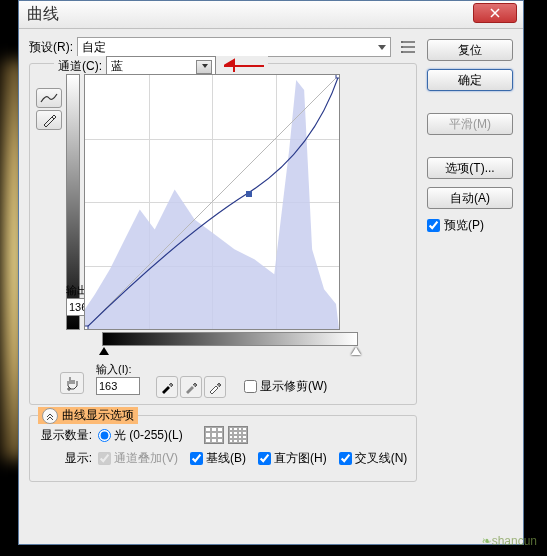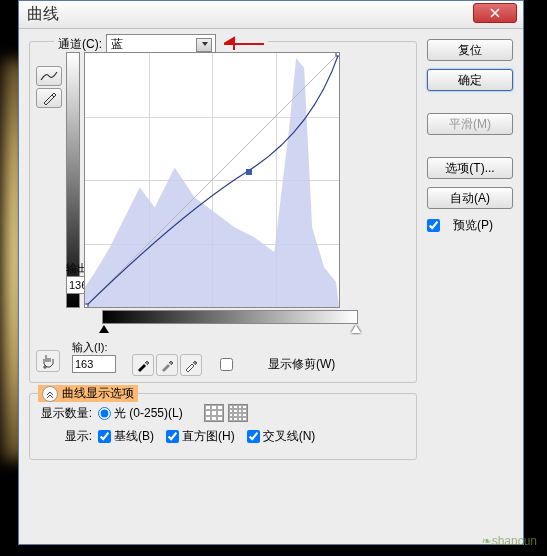--- a/index.html
+++ b/index.html
@@ -34,43 +34,43 @@
 .grid-line-v { width: 1px; height: 100%; top: 0; }
 .grid-line-h { height: 1px; width: 100%; left: 0; }
 .histogram { position: absolute; left: 0; bottom: 0; width: 100%; height: 100%; }
 .curve-svg { position: absolute; left: 0; top: 0; width: 100%; height: 100%; pointer-events: none; }
 .curve-point { position: absolute; width: 6px; height: 6px; border: 1px solid #3a5aaa; background: #3a5aaa; transform: translate(-3px,-3px); }
 .h-gradient { width: 256px; height: 14px; background: linear-gradient(to right, #000, #fff); border: 1px solid #888; margin-left: 22px; margin-top: 2px; position: relative; }
 .black-slider { position: absolute; left: -4px; top: 14px; width: 0; height: 0; border-left: 5px solid transparent; border-right: 5px solid transparent; border-bottom: 8px solid #000; }
 .white-slider { position: absolute; right: -4px; top: 14px; width: 0; height: 0; border-left: 5px solid transparent; border-right: 5px solid transparent; border-bottom: 8px solid #fff; filter: drop-shadow(0 0 1px #000); }
 .output-box { position: absolute; left: 0; bottom: 30px; width: 46px; }
 .output-box input, .input-box input { width: 44px; height: 18px; border: 1px solid #888; padding: 0 2px; font-size: 11px; }
-.bottom-row { display: flex; align-items: flex-start; margin-top: 16px; gap: 8px; }
+.bottom-row { display: flex; align-items: flex-start; margin-top: 16px; gap: 8px; margin-left: 24px; }
 .finger-icon { width: 24px; height: 22px; border: 1px solid #bbb; border-radius: 3px; background: #f0f0f0; display: flex; align-items: center; justify-content: center; cursor: pointer; margin-top: 10px; }
 .input-box { margin-left: 4px; }
 .eyedroppers { display: flex; gap: 2px; margin-left: 8px; margin-top: 14px; }
 .eyedropper { width: 22px; height: 22px; border: 1px solid #bbb; border-radius: 3px; background: #f0f0f0; display: flex; align-items: center; justify-content: center; cursor: pointer; }
-.show-clip { display: flex; align-items: center; margin-left: 10px; margin-top: 16px; gap: 32px; }
+.show-clip { display: flex; align-items: center; margin-left: 10px; margin-top: 16px; }
 .options-section { margin-top: 10px; border: 1px solid #c8c8c8; border-radius: 3px; padding: 10px 8px 8px; position: relative; }
 .options-section .sec-legend { position: absolute; top: -9px; left: 8px; background: #fdba74; padding: 0 4px; display: flex; align-items: center; gap: 4px; }
 .expand-btn { width: 16px; height: 16px; border: 1px solid #999; border-radius: 8px; background: #f8f8f8; display: flex; align-items: center; justify-content: center; font-size: 9px; cursor: pointer; }
 .opt-row { display: flex; align-items: center; margin-bottom: 6px; gap: 6px; }
 .opt-label { width: 54px; text-align: right; }
 .grid-icons { display: flex; gap: 4px; margin-left: 18px; }
 .grid-icon { width: 20px; height: 18px; border: 1px solid #888; background: #fff; display: flex; flex-wrap: wrap; cursor: pointer; }
 .grid-icon.small div { width: 33.33%; height: 33.33%; border: 0.5px solid #aaa; box-sizing: border-box; }
 .grid-icon.large div { width: 25%; height: 25%; border: 0.5px solid #aaa; box-sizing: border-box; }
 .checkboxes { display: flex; flex-wrap: wrap; gap: 4px 12px; }
 .cb-item { display: flex; align-items: center; gap: 3px; }
 .cb-item input[type=checkbox] { width: 13px; height: 13px; }
 .cb-item.disabled { color: #999; }
 .btn { width: 86px; height: 22px; border: 1px solid #888; border-radius: 3px; background: linear-gradient(#fdfdfd,#e0e0e0); margin-bottom: 8px; cursor: pointer; display: flex; align-items: center; justify-content: center; }
 .btn.primary { border: 1px solid #3a6aaa; box-shadow: 0 0 2px #5a8ada; }
 .btn.disabled { color: #999; cursor: default; }
-.preview-cb { display: flex; align-items: center; gap: 13px; margin-top: 8px; }
+.preview-cb { display: flex; align-items: center; gap: 4px; margin-top: 8px; }
 .watermark { position: absolute; right: 10px; bottom: 6px; color: #7a9a4a; font-size: 18px; font-family: Georgia, serif; opacity: 0.7; }
 .watermark .leaf { color: #6aaa3a; }
 input[type=radio], input[type=checkbox] { margin: 0; }
 </style>
 </head>
 <body>
 
 <div class="bg-blur"></div>
 
 <div class="dialog">
@@ -78,20 +78,34 @@
     <span class="titlebar-text">曲线</span>
     <div class="close-btn">
       <svg width="10" height="10" viewBox="0 0 10 10">
           <path d="M1 1 L9 9 M9 1 L1 9" stroke="#fff" stroke-width="1.5"></path>
         </svg>
     </div>
   </div>
 
   <div class="content">
     <div class="left-col">
+      <div class="row">
+        <span class="label">预设(R):</span>
+        <div class="dropdown preset-dd">
+          <span>自定</span>
+        </div>
+        <div class="menu-icon">
+          <svg width="14" height="12" viewBox="0 0 14 12">
+              <path d="M0 1h14M0 6h14M0 11h14" stroke="#666" stroke-width="1.5"></path>
+              <circle cx="1" cy="1" r="1" fill="#666"></circle>
+              <circle cx="1" cy="6" r="1" fill="#666"></circle>
+              <circle cx="1" cy="11" r="1" fill="#666"></circle>
+            </svg>
+        </div>
+      </div>
 
       <div class="fieldset-channel">
         <div class="legend">
           <span>通道(C):</span>
           <div class="channel-dd" style="margin-left:4px;">
             <span>蓝</span>
             <span class="channel-arrow"></span>
           </div>
           <span class="red-arrow">
             <svg width="40" height="16" viewBox="0 0 40 16">
@@ -233,20 +247,24 @@
                     <div></div>
                   </div>
               </div>
             </div>
           </div>
         </div>
 
         <div class="opt-row" style="align-items:center;">
           <span class="opt-label">显示:</span>
           <div class="checkboxes">
+            <div class="cb-item disabled">
+                <input type="checkbox" checked="" disabled="" style="">
+                <span>通道叠加(V)</span>
+              </div>
             <div class="cb-item">
                 <input type="checkbox" checked="" style="">
                 <span>基线(B)</span>
               </div>
             <div class="cb-item">
                 <input type="checkbox" checked="" style="">
                 <span>直方图(H)</span>
               </div>
             <div class="cb-item">
                 <input type="checkbox" checked="" style="">

